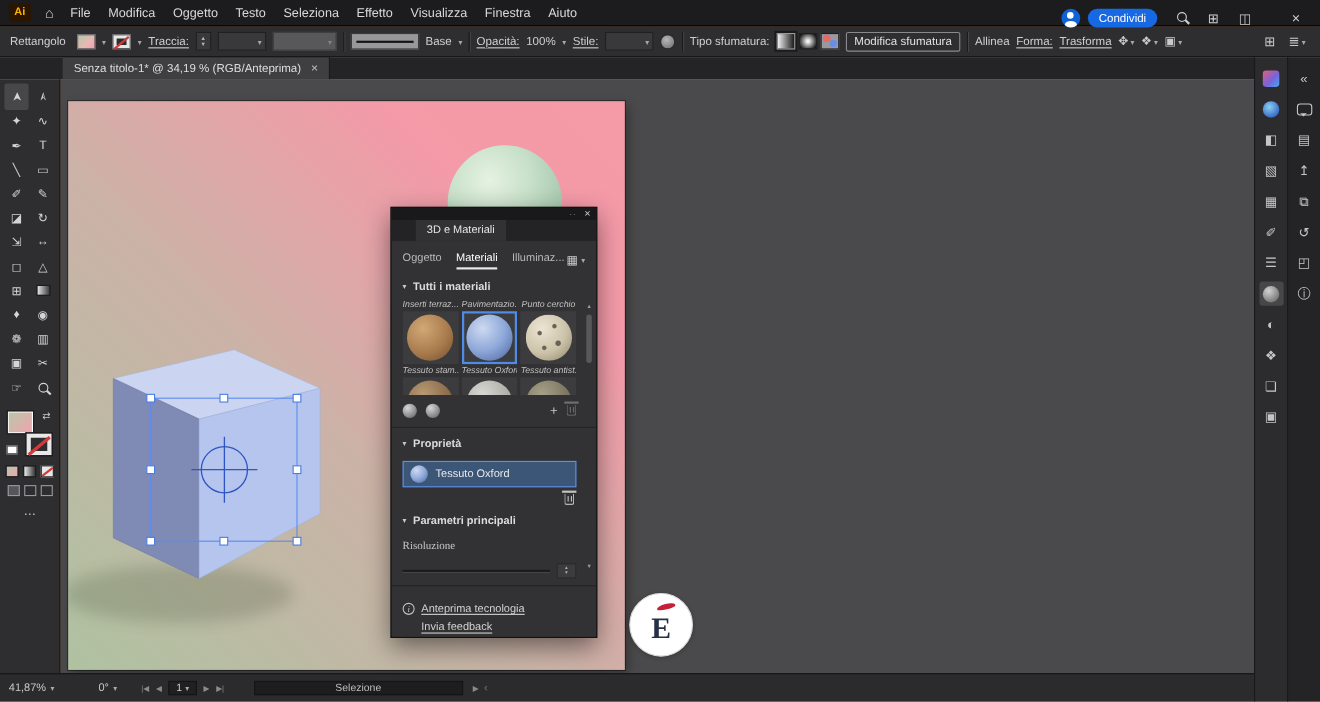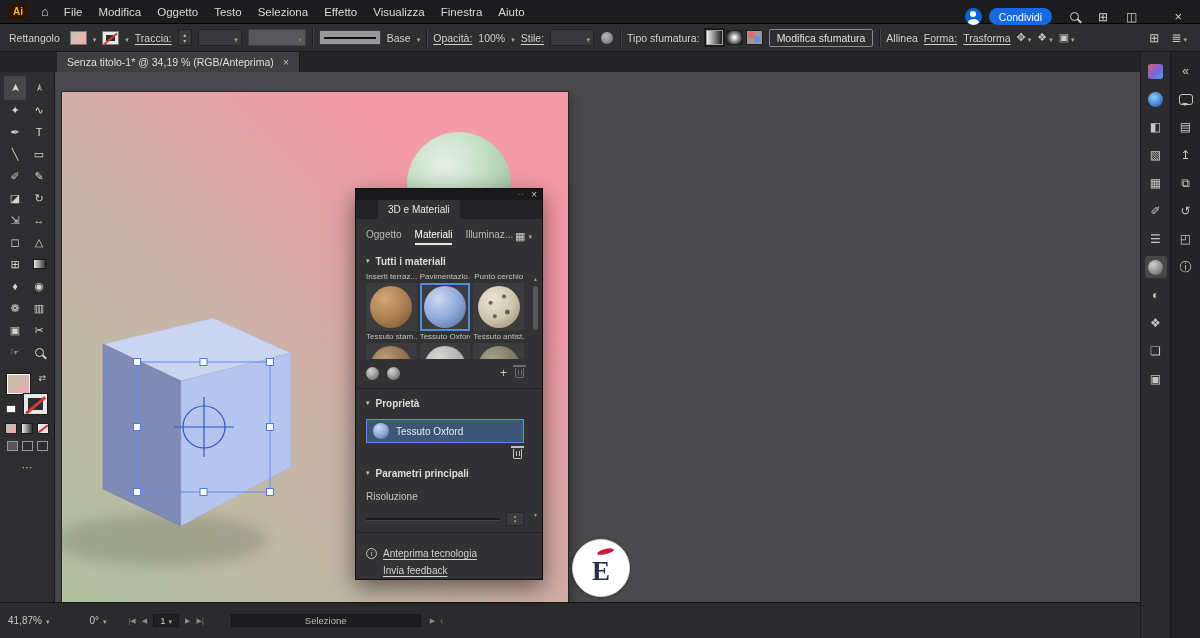--- a/index.html
+++ b/index.html
@@ -118,21 +118,21 @@
 .inner-tabs{display:flex;align-items:center;height:22px;font-size:10px;color:#b9b9b9;}
 .tabs-left{display:flex;gap:13px;}
 .inner-tab{position:relative;padding-bottom:3px;}
 .inner-tab.active{color:#fff;}
 .inner-tab.active::after{content:"";position:absolute;left:0;right:0;bottom:-2px;height:2px;background:#e8e8e8;}
 .tabs-right{margin-left:auto;display:flex;align-items:center;gap:3px;color:#c9c9c9;font-size:9px;}
 .film-icon::after{content:"▦";font-size:11px;}
 .section-head{display:flex;align-items:center;gap:6px;height:20px;font-size:10px;font-weight:700;color:#dcdcdc;margin-top:4px;}
 .sh-chev{font-size:7px;color:#c9c9c9;font-weight:400;}
 .sh-chev::after{content:"▾";}
-.mat-viewport{height:88px;overflow:hidden;margin-right:8px;}
+.mat-viewport{height:88px;overflow:hidden;margin-right:8px;font-style:italic;}
 .mat-grid{display:grid;grid-template-columns:repeat(3,1fr);column-gap:3px;}
 .mat-label{font-size:8px;color:#c0c0c0;text-align:center;white-space:nowrap;overflow:hidden;height:12px;line-height:12px;}
 .mat-cell{height:48px;background:#3c3c3e;display:flex;align-items:center;justify-content:center;}
 .mat-cell.selected{outline:2px solid #4f8ce8;outline-offset:-2px;}
 .mat-sphere{width:42px;height:42px;border-radius:50%;display:block;}
 .sphere-cork{background:radial-gradient(circle at 35% 30%,#d2a876,#a97c4d 55%,#6f4f2e 100%);}
 .sphere-oxford{background:radial-gradient(circle at 35% 30%,#cdd9f0,#8fa9da 50%,#48639c 100%);}
 .sphere-terrazzo{background:radial-gradient(circle at 30% 40%,#6b6255 1.5px,transparent 2.5px),radial-gradient(circle at 62% 25%,#6b6255 1.5px,transparent 2.5px),radial-gradient(circle at 70% 62%,#6b6255 2px,transparent 3px),radial-gradient(circle at 40% 72%,#6b6255 1.5px,transparent 2.5px),radial-gradient(circle at 35% 30%,#ece4d2,#ccc3aa 55%,#8d8367 100%);}
 .sphere-brown{background:radial-gradient(circle at 35% 30%,#b99a74,#8a6a4a 60%,#5d4730 100%);}
 .sphere-gray{background:radial-gradient(circle at 35% 30%,#d8d8d4,#aeaea8 60%,#76766e 100%);}
@@ -145,21 +145,21 @@
 .trash{position:relative;width:9px;height:10px;border:1px solid currentColor;border-top:none;border-radius:0 0 2px 2px;display:inline-block;}
 .trash::before{content:"";position:absolute;left:-3px;top:-3px;width:13px;height:1.5px;background:currentColor;}
 .trash::after{content:"";position:absolute;left:1.5px;top:2px;width:1px;height:5px;background:currentColor;box-shadow:3px 0 0 currentColor;}
 .trash-btn{color:#c2c2c2;display:inline-flex;}
 .trash-btn.disabled{color:#6e6e70;}
 .panel-divider{height:1px;background:#232325;margin:6px -10px 0;}
 .material-row{height:24px;background:#3c5678;border:1px solid #5d8fe8;display:flex;align-items:center;gap:7px;padding:0 6px;margin:6px 8px 0 0;}
 .mini-oxford{width:16px;height:16px;border-radius:50%;background:radial-gradient(circle at 35% 30%,#cdd9f0,#8fa9da 50%,#48639c 100%);}
 .material-row-label{font-size:10px;color:#e9e9e9;}
 .trash-row{display:flex;justify-content:flex-end;margin:6px 10px 0 0;}
-.param-label{font-size:10px;color:#c6c6c6;margin-top:8px;}
+.param-label{font-size:10px;color:#c6c6c6;margin-top:8px;font-family:Liberation Serif, serif;}
 .slider-row{display:flex;align-items:center;gap:6px;margin:10px 8px 0 0;}
 .slider-track{flex:1;height:2px;background:#1c1c1e;box-shadow:0 1px 0 #454547;}
 .mini-stepper{width:18px;height:14px;background:#3c3c3e;border:1px solid #27272a;display:flex;flex-direction:column;align-items:center;justify-content:center;line-height:5px;}
 .mini-stepper::before{content:"▴";font-size:5px;color:#a8a8a8;}
 .mini-stepper::after{content:"▾";font-size:5px;color:#a8a8a8;}
 .panel-footer{margin-top:12px;font-size:10px;color:#d2d2d2;}
 .footer-link{display:flex;align-items:center;gap:6px;height:17px;}
 .footer-link .link-text{text-decoration:underline;text-underline-offset:2px;}
 .footer-link.indent{margin-left:17px;}
 .info-circle{width:11px;height:11px;border:1px solid #c2c2c2;border-radius:50%;font-size:8px;display:flex;align-items:center;justify-content:center;color:#c2c2c2;font-family:"Liberation Serif",serif;font-style:italic;flex:0 0 11px;}
@@ -174,21 +174,21 @@
 .dock-outer{position:absolute;right:0;top:52px;bottom:0;width:30px;background:#242426;border-left:1px solid #19191b;z-index:15;display:flex;flex-direction:column;align-items:center;padding-top:8px;gap:6px;}
 .dock-icon{width:22px;height:22px;display:flex;align-items:center;justify-content:center;color:#c6c6c6;font-size:12px;border-radius:3px;flex:0 0 22px;}
 .dock-icon.active{background:#47474a;}
 .icon-colored-a{width:15px;height:15px;border-radius:3px;background:linear-gradient(135deg,#e0607a,#7b62d8 55%,#3fa9f5);display:block;}
 .icon-colored-b{width:15px;height:15px;border-radius:50%;background:radial-gradient(circle at 40% 35%,#8ad0f0,#3668c8 75%);display:block;}
 .icon-sphere{width:15px;height:15px;border-radius:50%;background:radial-gradient(circle at 35% 30%,#d2d2d2,#8a8a8a 60%,#555);display:block;}
 .icon-bubble{width:14px;height:11px;border:1.5px solid #c6c6c6;border-radius:3px;position:relative;display:block;}
 .icon-bubble::after{content:"";position:absolute;left:2px;bottom:-5px;border:3px solid transparent;border-top-color:#c6c6c6;}
 
 
-.statusbar{position:absolute;left:0;bottom:0;width:1140px;height:36px;background:#2b2b2d;border-top:1px solid #141416;display:flex;align-items:center;font-size:10px;color:#c9c9c9;gap:5px;padding:0 8px;z-index:30;}
+.statusbar{position:absolute;left:0;bottom:0;width:1140px;height:26px;background:#2b2b2d;border-top:1px solid #141416;display:flex;align-items:center;font-size:10px;color:#c9c9c9;gap:5px;padding:0 8px;z-index:30;}
 .sb-field{display:flex;align-items:center;gap:4px;}
 .sb-gap1{width:30px;}
 .sb-gap2{width:12px;}
 .sb-nav{display:flex;align-items:center;gap:6px;color:#8b8b8b;font-size:7px;}
 .nav-first::after{content:"|◀";}
 .nav-prev::after{content:"◀";}
 .nav-next::after{content:"▶";}
 .nav-last::after{content:"▶|";}
 .nav-num{width:26px;height:13px;background:#202022;border:1px solid #151517;color:#cfcfcf;font-size:9.5px;display:flex;align-items:center;justify-content:center;gap:3px;}
 .sb-status{width:190px;height:13px;background:#1d1d1f;border:1px solid #151517;display:flex;align-items:center;justify-content:center;color:#bdbdbd;font-size:9.5px;margin-left:22px;}

